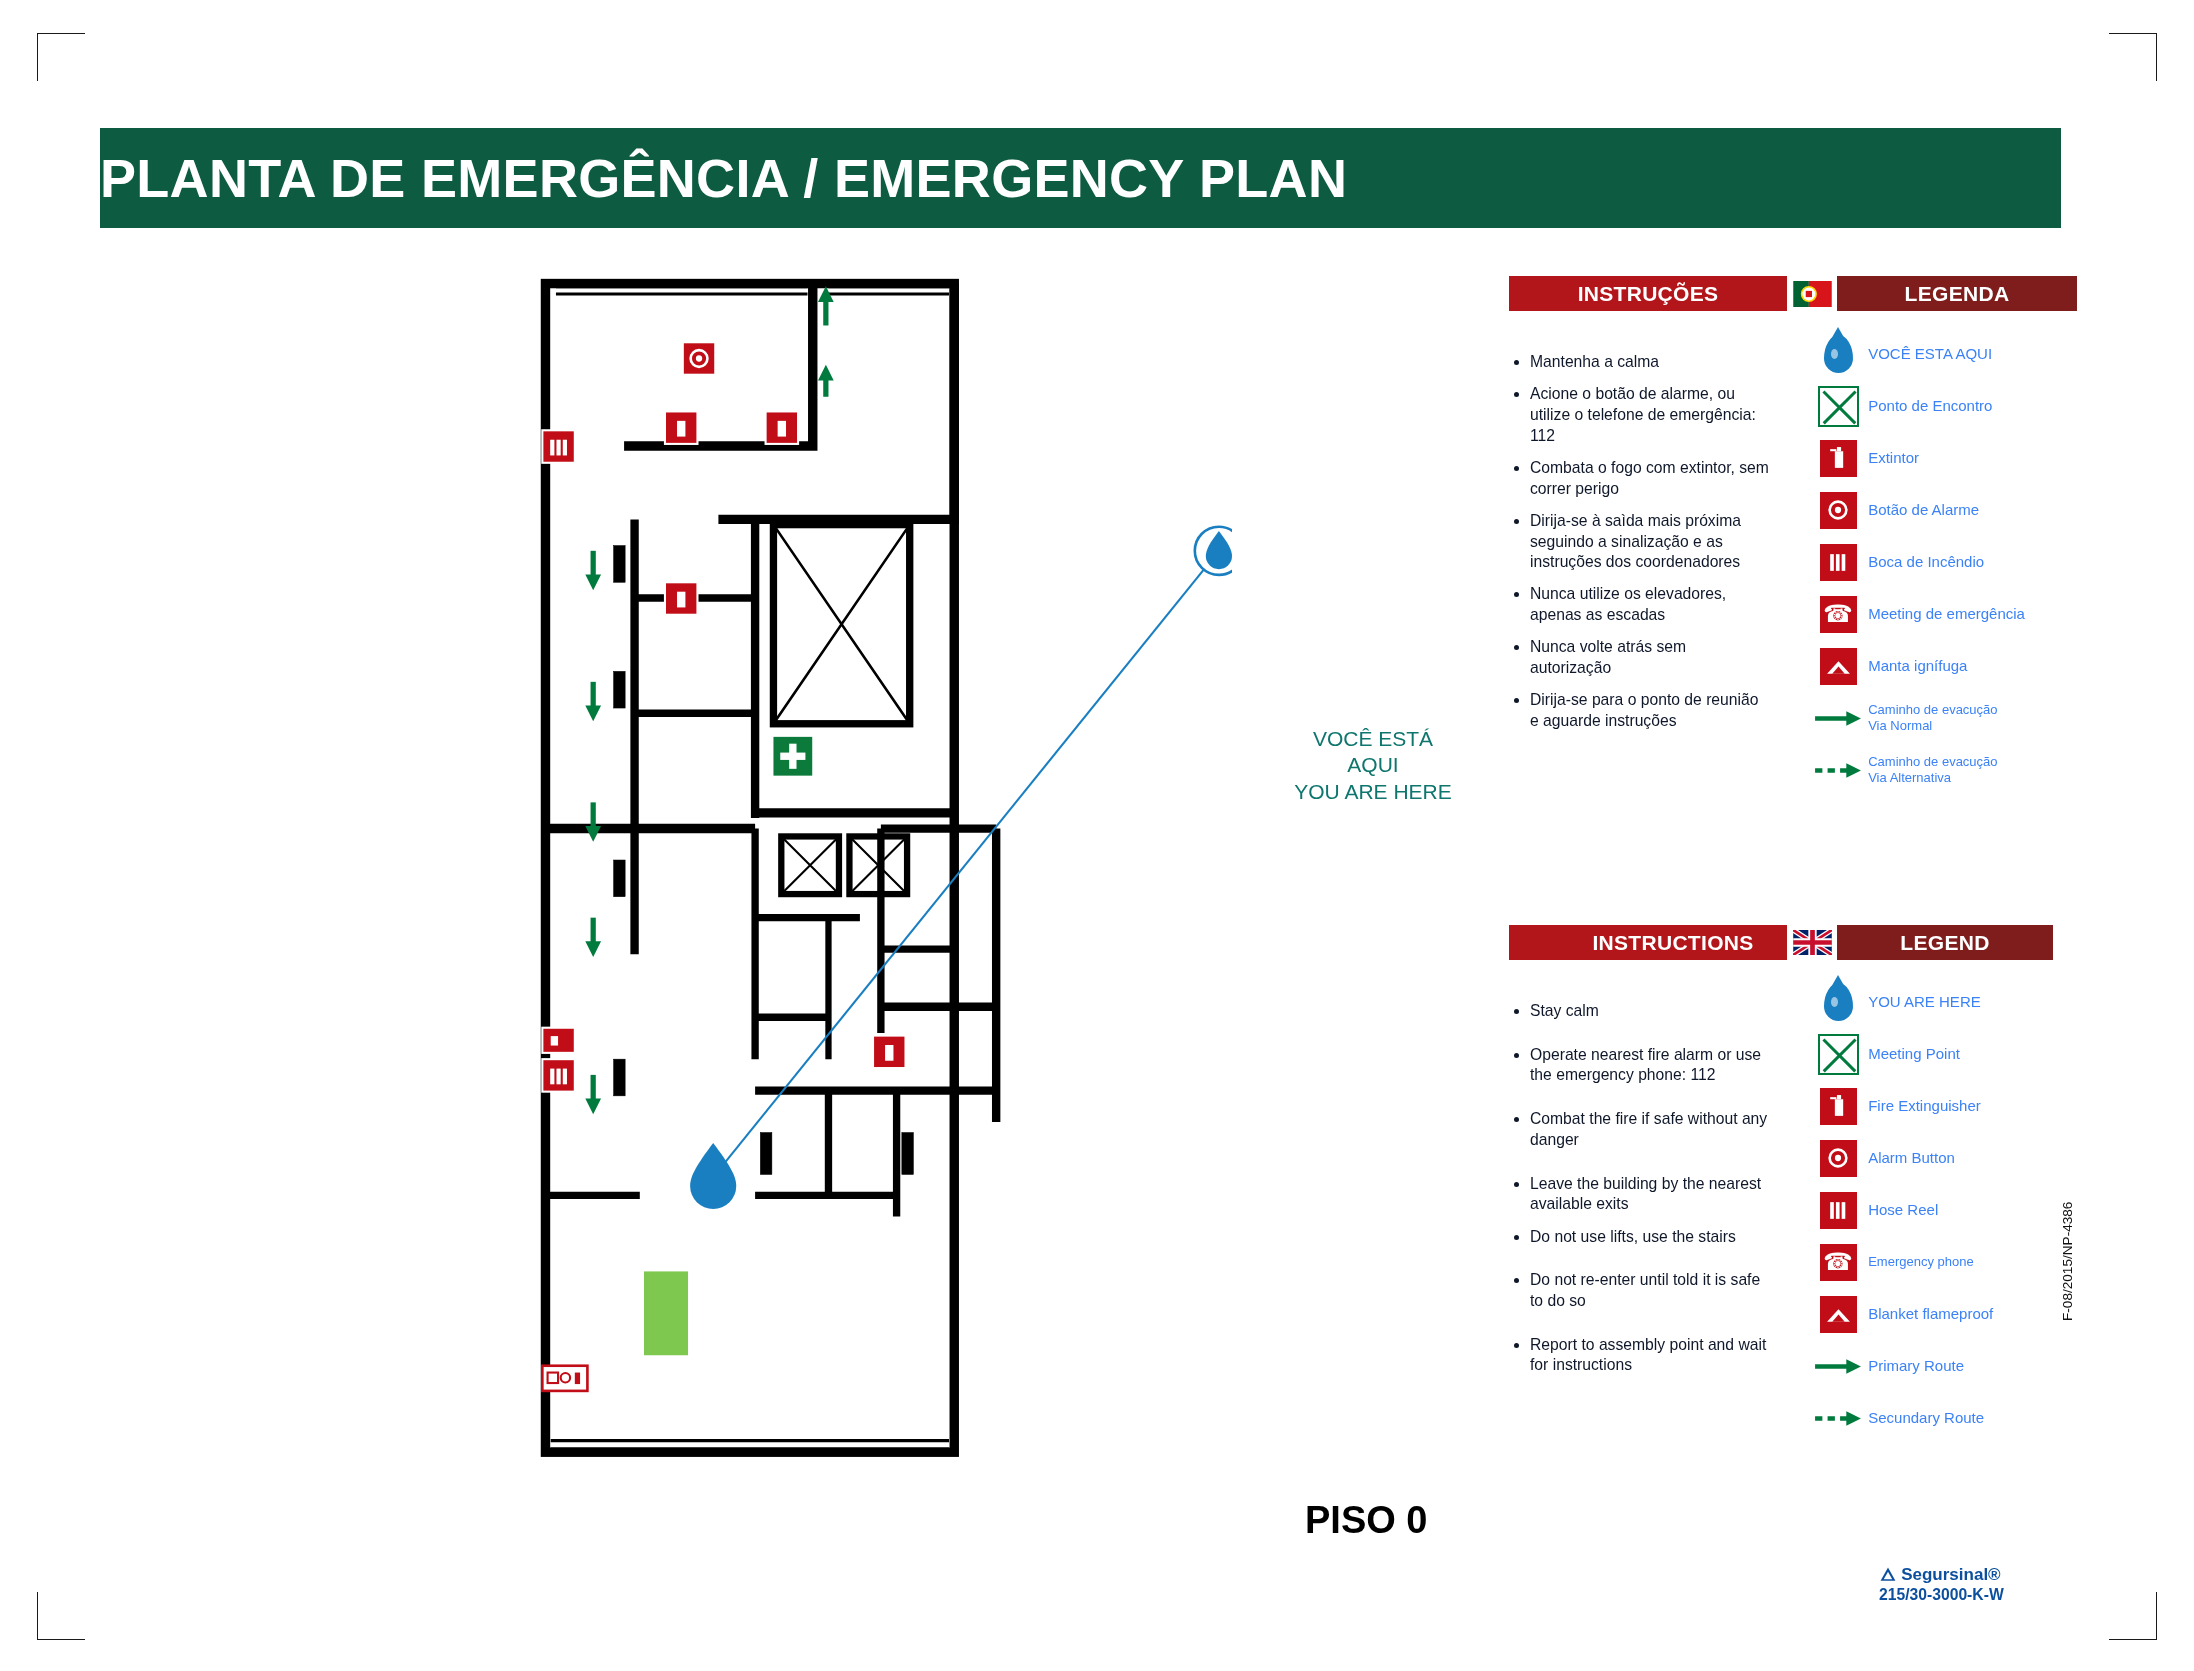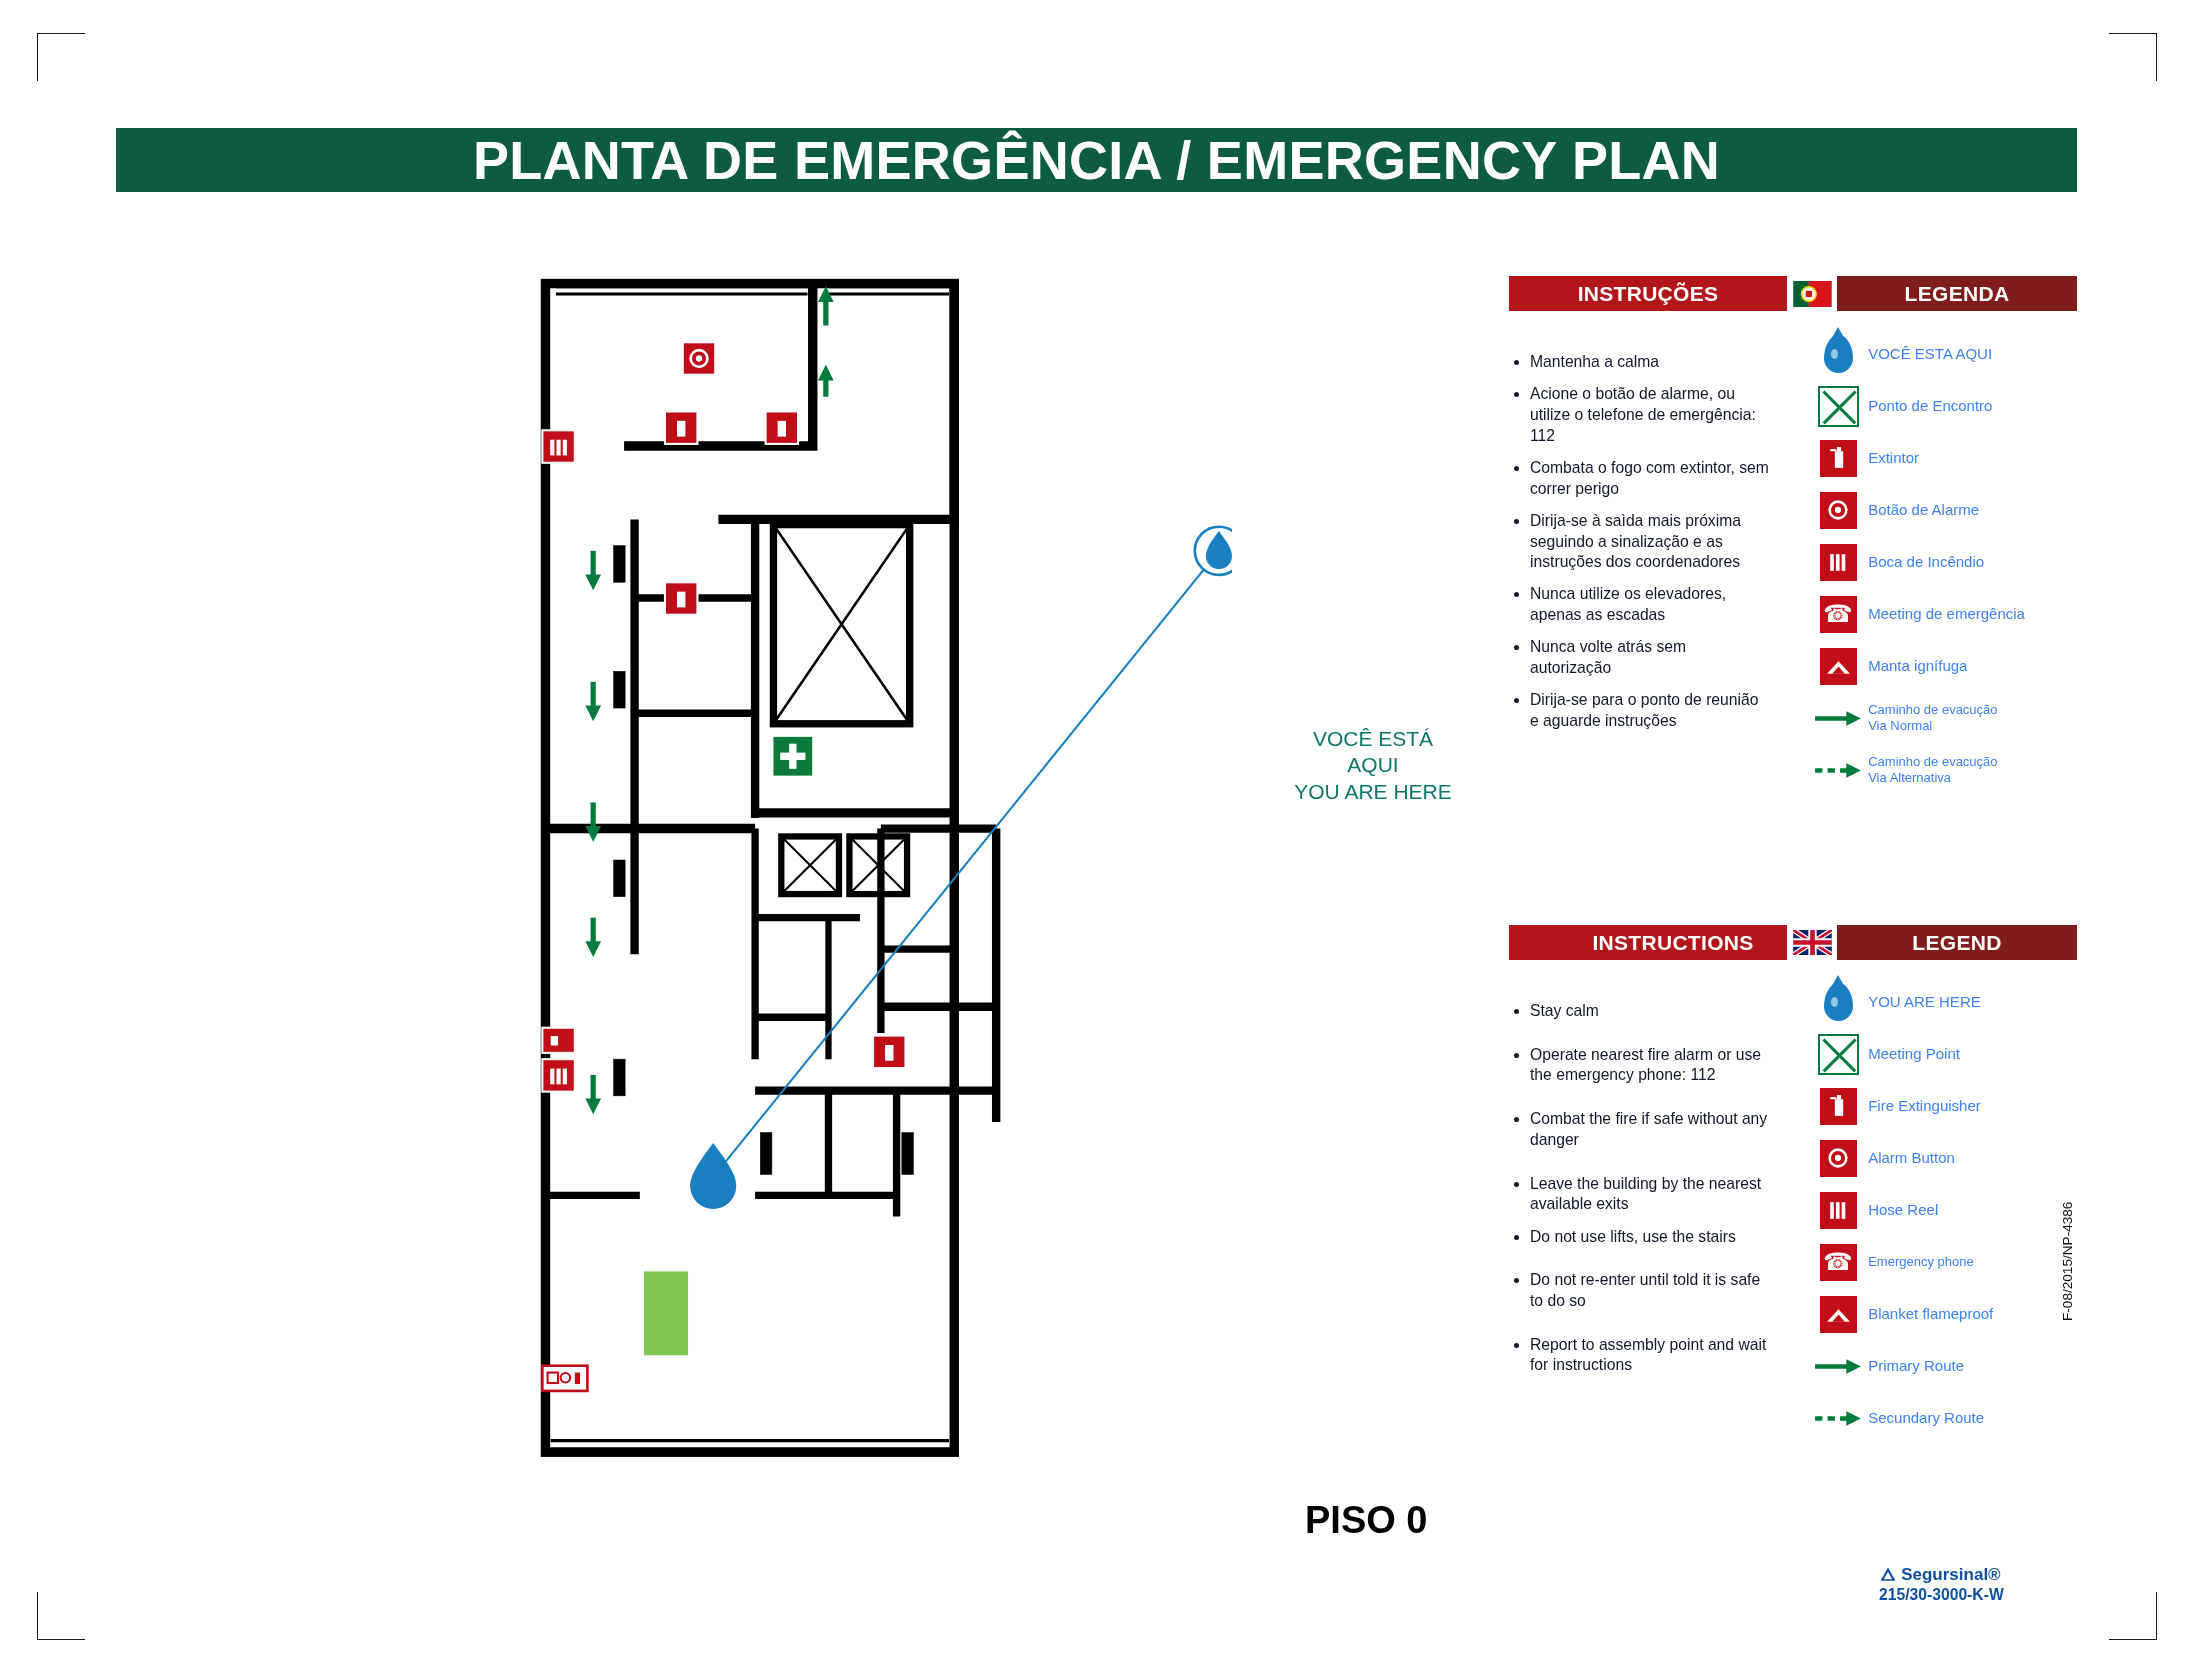--- a/index.html
+++ b/index.html
@@ -28,28 +28,28 @@
     border-width: 0;
   }
   .crop.tl { left: 37px;  top: 32.5px;  width: 47px; height: 47px; border-left-width: 1.6px; border-top-width: 1.6px; }
   .crop.tr { right: 37px; top: 32.5px;  width: 47px; height: 47px; border-right-width: 1.6px; border-top-width: 1.6px; }
   .crop.bl { left: 37px;  bottom: 32.5px; width: 47px; height: 47px; border-left-width: 1.6px; border-bottom-width: 1.6px; }
   .crop.br { right: 37px; bottom: 32.5px; width: 47px; height: 47px; border-right-width: 1.6px; border-bottom-width: 1.6px; }
 
   
   #title-bar {
     position: absolute;
-    left: 116px;
+    left: 100px;
     top: 128px;
     width: 1961px;
-    height: 64px;
+    height: 100px;
     background: #0d5c42;
     display: flex;
     align-items: center;
-    justify-content: center;
+    justify-content: flex-start;
   }
   #title-bar .title-text {
     color: #ffffff;
     font-size: 54px;
     font-weight: bold;
     letter-spacing: 0.3px;
     white-space: nowrap;
   }
 
   
@@ -514,21 +514,21 @@
   <div class="panel-head instr" style="left:1509px; top:925px; width:328px;">INSTRUCTIONS</div>
   <div class="flag-box" style="left:1787px; top:925px;">
     <svg width="39" height="25" viewBox="0 0 74 48">
       <rect width="74" height="48" fill="#012169"></rect>
       <path d="M0 0 L74 48 M74 0 L0 48" stroke="#ffffff" stroke-width="10"></path>
       <path d="M0 0 L74 48 M74 0 L0 48" stroke="#C8102E" stroke-width="5"></path>
       <path d="M37 0 V48 M0 24 H74" stroke="#ffffff" stroke-width="16"></path>
       <path d="M37 0 V48 M0 24 H74" stroke="#C8102E" stroke-width="9"></path>
     </svg>
   </div>
-  <div class="panel-head legend" style="left:1837px; top:925px; width:240px;">LEGEND</div>
+  <div class="panel-head legend" style="left:1837px; top:925px; width:216px;">LEGEND</div>
 
   <div class="bullets" style="left:1509px; top:1001px; width:262px;">
     <ul style="line-height:1.32">
       <li style="margin-bottom:23px">Stay calm</li>
       <li style="margin-bottom:23px">Operate nearest fire alarm or use the emergency phone: 112</li>
       <li style="margin-bottom:23px">Combat the fire if safe without any danger</li>
       <li style="">Leave the building by the nearest available exits</li>
       <li style="margin-bottom:23px">Do not use lifts, use the stairs</li>
       <li style="margin-bottom:23px">Do not re-enter until told it is safe to do so</li>
       <li>Report to assembly point and wait for instructions</li>

